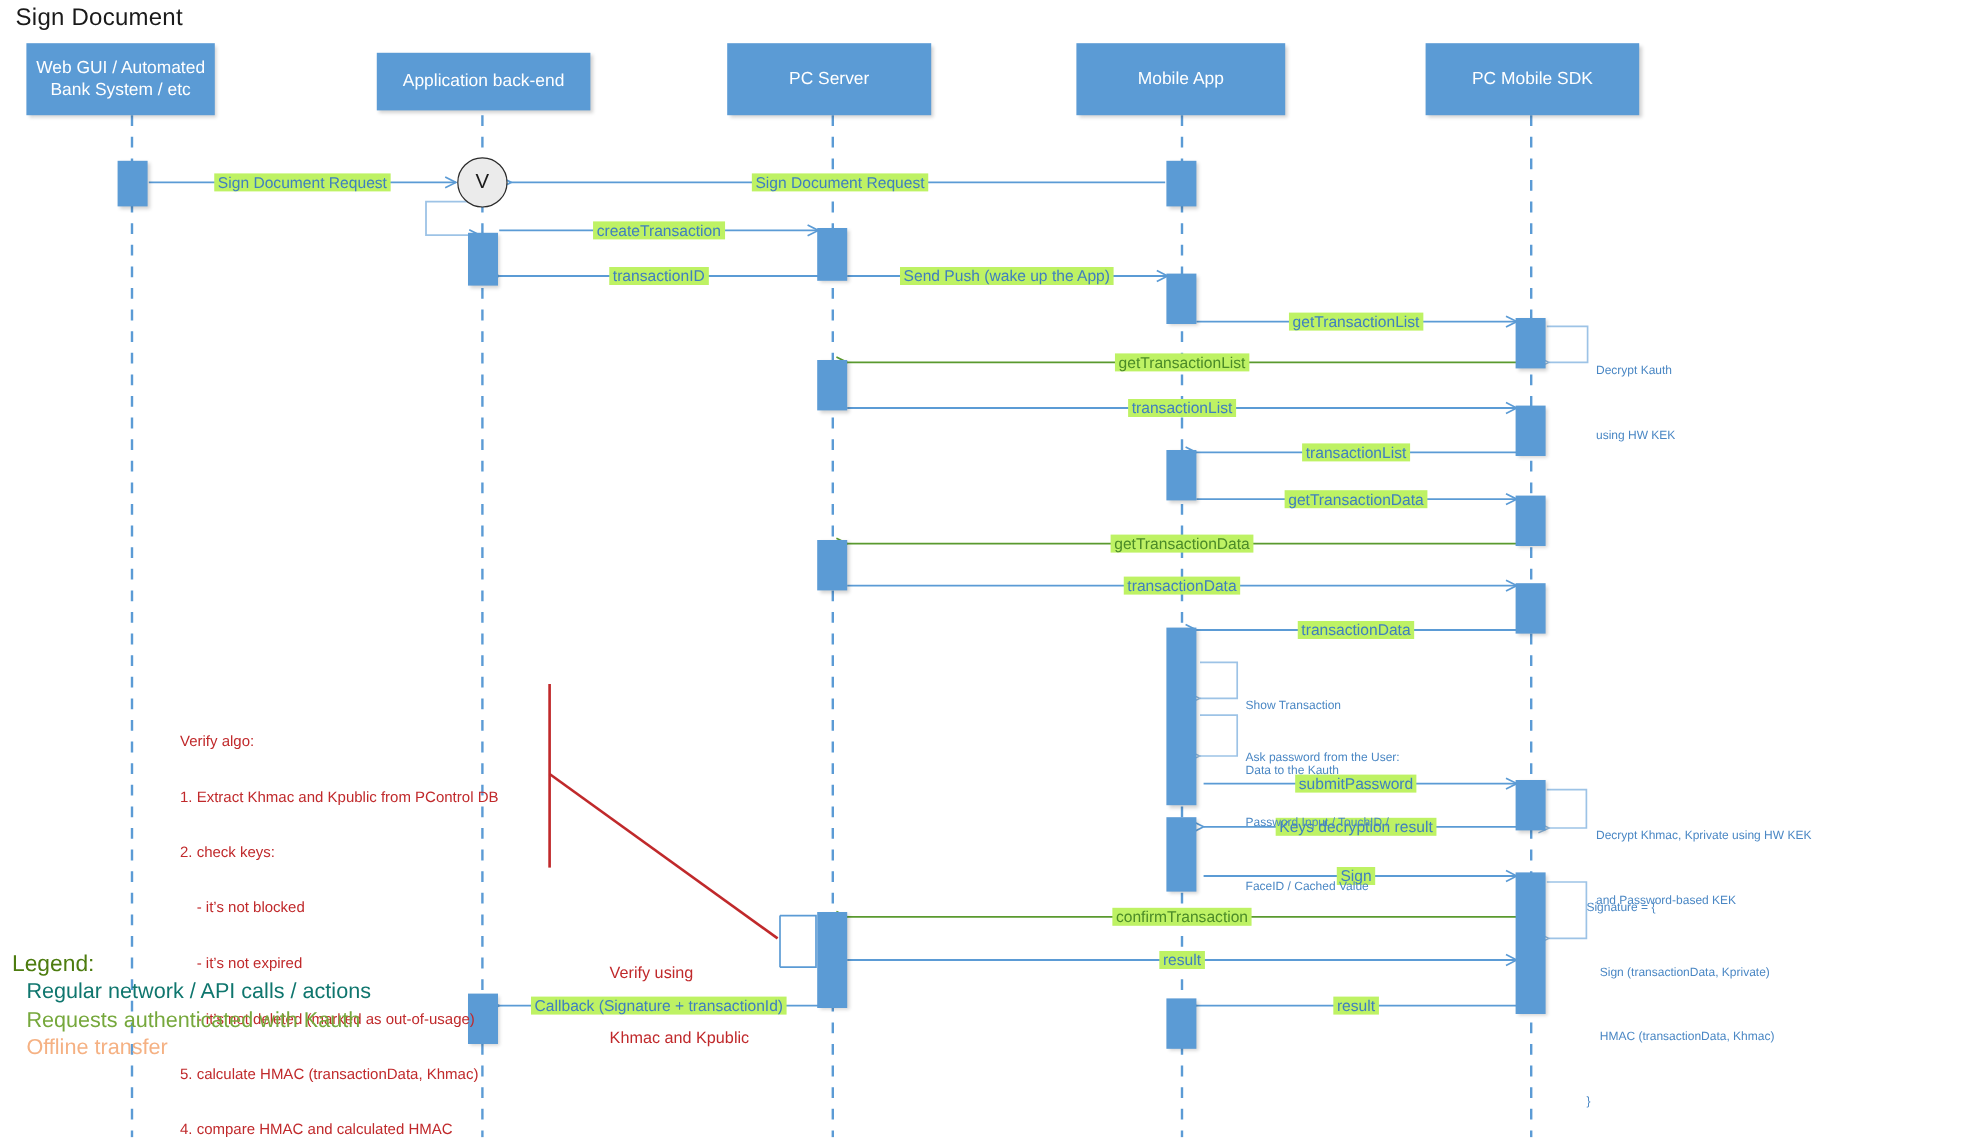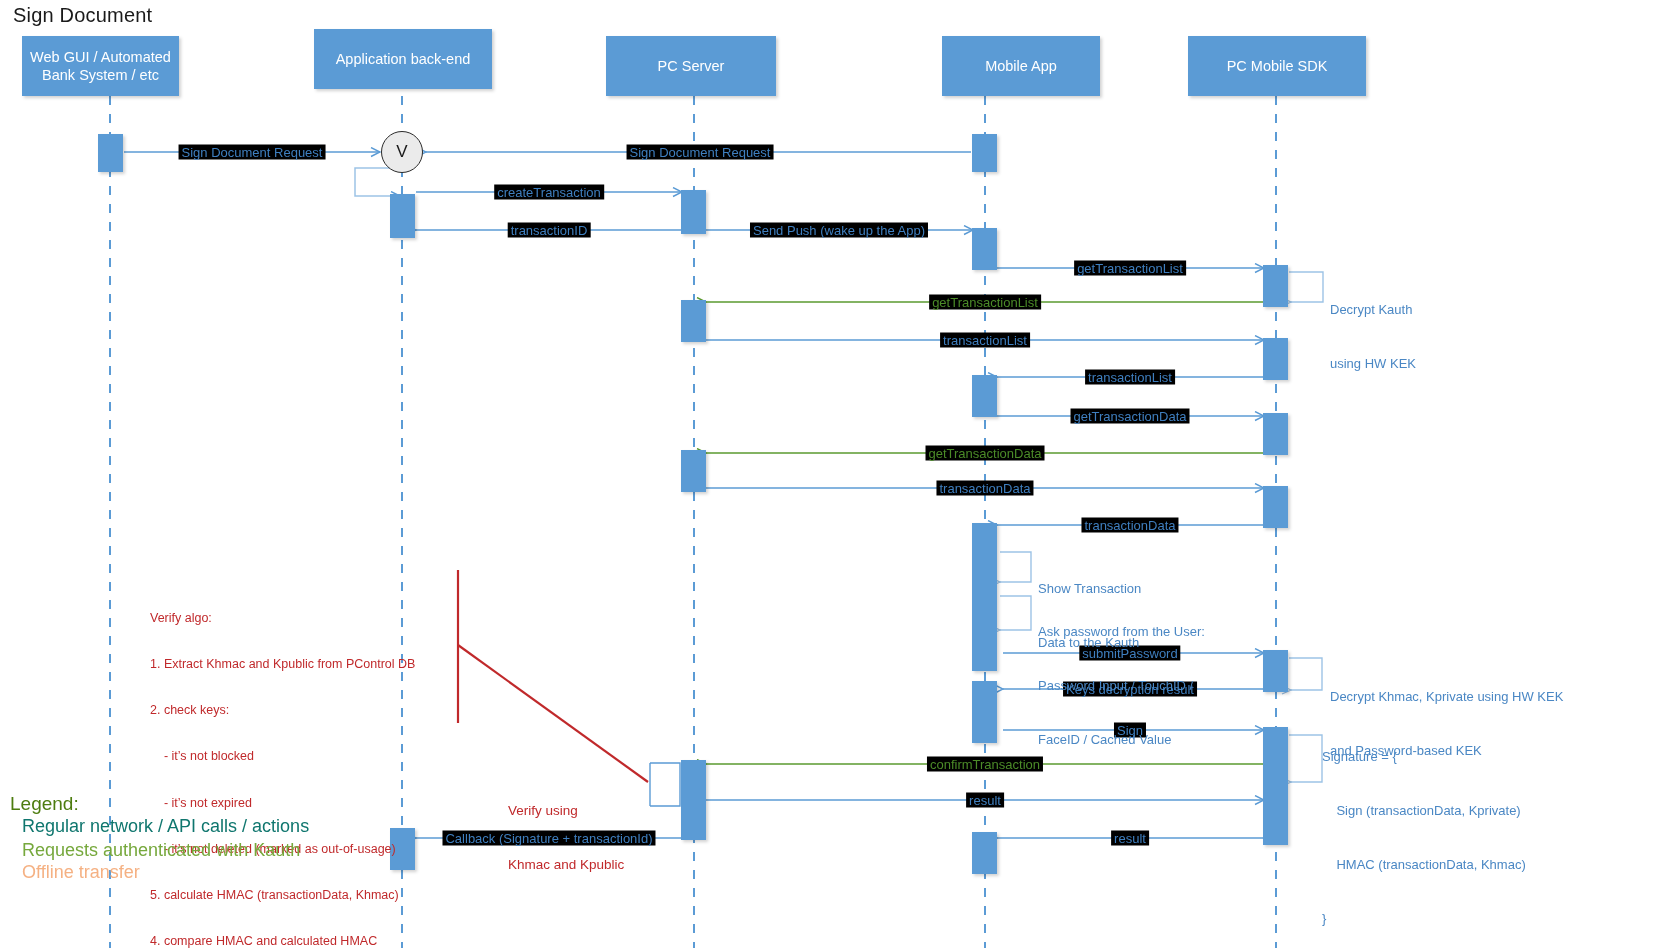--- a/index.html
+++ b/index.html
@@ -23,27 +23,27 @@
     box-sizing:border-box;
   }
 
   .actbar{
     position:absolute;background:#5b9bd5;
     box-shadow:2px 2px 3px rgba(0,0,0,.18);
   }
 
   .msglabel{
     position:absolute;font-size:13px;white-space:nowrap;
-    background:#000000;padding:0 3px;transform:translate(-50%,-50%);
+    background:#bef264;padding:0 3px;transform:translate(-50%,-50%);
   }
   .msglabel.blue{color:#3f7fbf;}
   .msglabel.green{color:#4b8b28;}
 
   .note{
-    position:absolute;font-size:13px;line-height:18px;color:#4a87c4;
+    position:absolute;font-size:10px;line-height:18px;color:#4a87c4;
     white-space:pre;
   }
 
   .redtext{
     position:absolute;font-size:12.5px;line-height:15.4px;color:#c0292b;
     white-space:pre;
   }
   .redtext.boxnote{font-size:13.5px;line-height:18px;}
 
   .vcircle{
@@ -161,27 +161,27 @@
       <line x1="650" y1="763" x2="650" y2="806" stroke="#5b9bd5" stroke-width="1.4"></line>
       <line x1="458" y1="570" x2="458" y2="723" stroke="#c0292b" stroke-width="2.2"></line>
       <line x1="458" y1="645" x2="648" y2="782" stroke="#c0292b" stroke-width="2.2"></line>
     </g>
   </svg>
 
   <div class="lifeline-head" style="left:22px;top:36px;width:157px;height:60px;">
     <span style="white-space:pre-line;">Web GUI / Automated
 Bank System / etc</span>
   </div>
-  <div class="lifeline-head" style="left:314px;top:29px;width:178px;height:60px;">
+  <div class="lifeline-head" style="left:314px;top:44px;width:178px;height:48px;">
     <span>Application back-end</span>
   </div>
   <div class="lifeline-head" style="left:606px;top:36px;width:170px;height:60px;">
     <span>PC Server</span>
   </div>
-  <div class="lifeline-head" style="left:897px;top:36px;width:158px;height:60px;margin-left:45px;">
+  <div class="lifeline-head" style="left:897px;top:36px;width:174px;height:60px;">
     <span>Mobile App</span>
   </div>
   <div class="lifeline-head" style="left:1188px;top:36px;width:178px;height:60px;">
     <span>PC Mobile SDK</span>
   </div>
 
   <div class="actbar" style="left:98px;top:134px;width:25px;height:38px;"></div>
   <div class="actbar" style="left:390px;top:194px;width:25px;height:44px;"></div>
   <div class="actbar" style="left:390px;top:828px;width:25px;height:42px;"></div>
   <div class="actbar" style="left:681px;top:190px;width:25px;height:44px;"></div>

